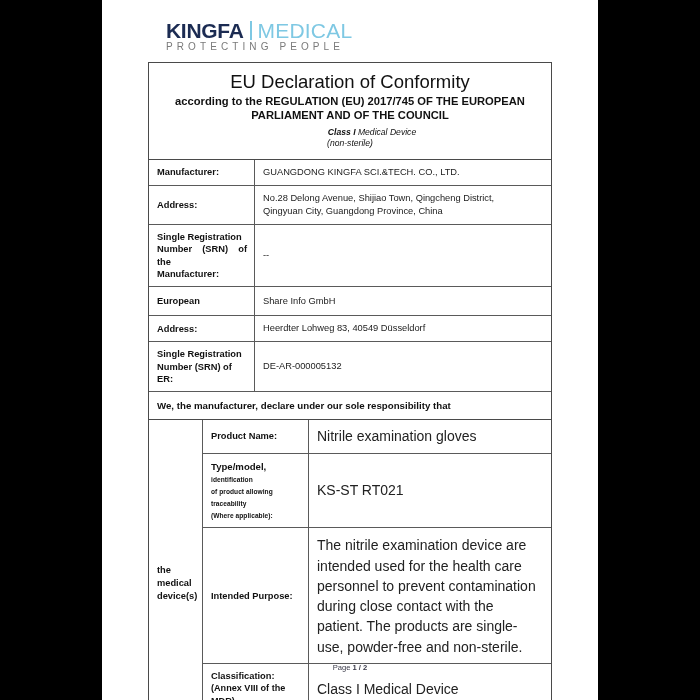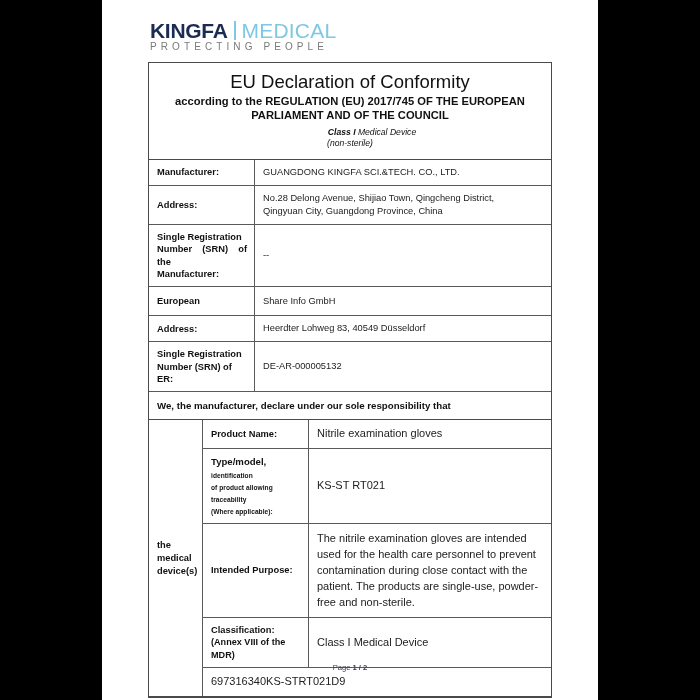--- a/index.html
+++ b/index.html
@@ -29,21 +29,21 @@
     top: 0;
     width: 496px;
     height: 700px;
     background: #ffffff;
     overflow: hidden;
   }
 
   
   .logo-block {
     position: absolute;
-    left: 48px;
+    left: 64px;
     top: 20px;
     width: 230px;
   }
   .logo-main {
     display: flex;
     align-items: flex-end;
     line-height: 1;
     white-space: nowrap;
   }
   .logo-kingfa {
@@ -220,21 +220,21 @@
     color: #111;
     line-height: 1.3;
     display: flex;
     align-items: center;
   }
   .dr-label.top { align-items: flex-start; padding-top: 7px; }
   .dr-value {
     flex: 1 1 auto;
     box-sizing: border-box;
     padding: 6px 8px 6px 8px;
-    font-size: 11px;
+    font-size: 14px;
     color: #222;
     line-height: 1.45;
     display: flex;
     align-items: center;
   }
   .dr-value.top { align-items: flex-start; padding-top: 7px; }
 
   .row-productname .dr-label,
   .row-productname .dr-value { min-height: 24px; }
   .row-typemodel .dr-label,
@@ -356,21 +356,21 @@
                 <span class="tm-big">Type/model,</span><span class="tm-small"> identification</span><br>
                 <span class="tm-small">of product allowing traceability</span><br>
                 <span class="tm-small">(Where applicable):</span>
               </span>
             </div>
             <div class="dr-value">KS-ST RT021</div>
           </div>
 
           <div class="device-row row-intended">
             <div class="dr-label">Intended Purpose:</div>
-            <div class="dr-value top">The nitrile examination gloves are intended used for the health care personnel to prevent contamination during close contact with the patient. The products are single-use, powder-free and non-sterile.</div>
+            <div class="dr-value top">The nitrile examination device are intended used for the health care personnel to prevent contamination during close contact with the patient. The products are single-use, powder-free and non-sterile.</div>
           </div>
 
           <div class="device-row row-classification">
             <div class="dr-label">
               <span>
                 <span>Classification:</span><br>
                 <span class="cls-sub">(Annex VIII of the MDR)</span>
               </span>
             </div>
             <div class="dr-value">Class I Medical Device</div>

